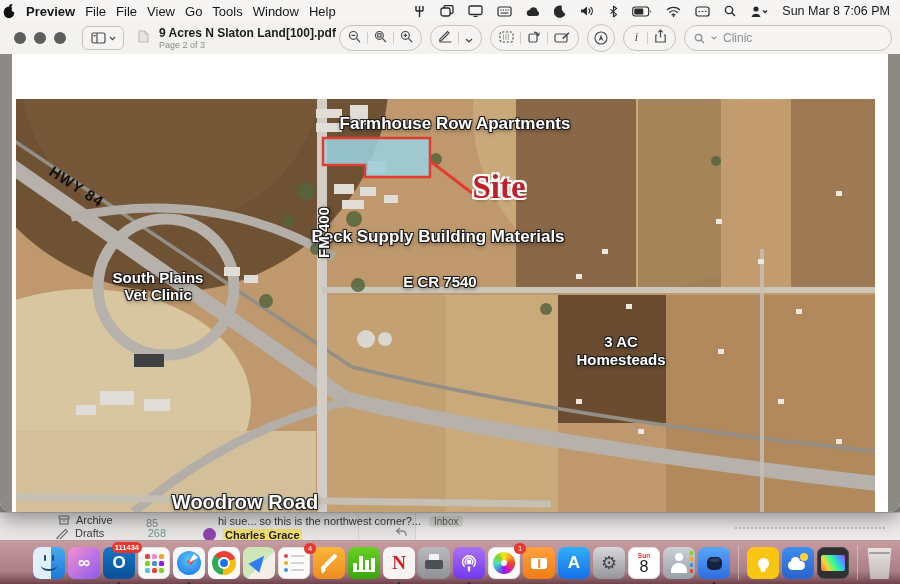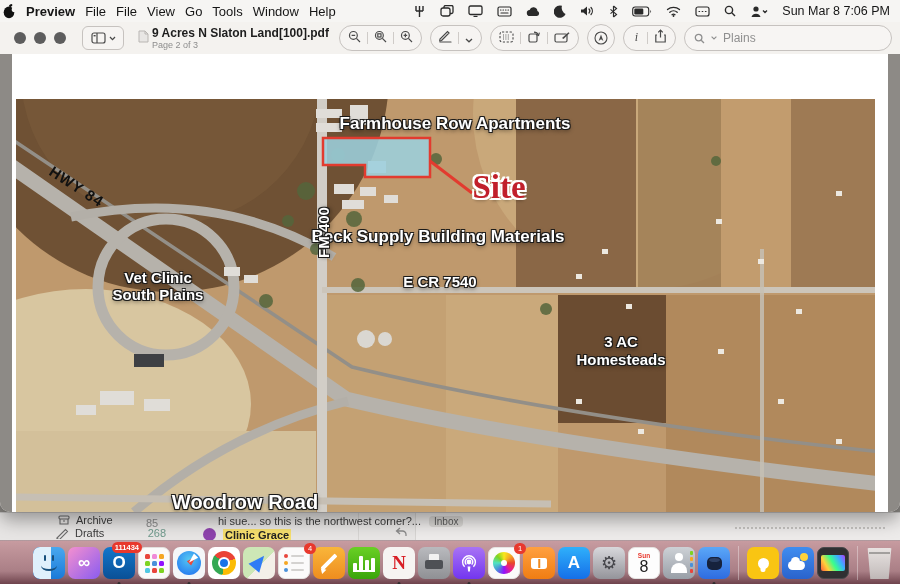--- a/index.html
+++ b/index.html
@@ -19,21 +19,21 @@
 
   
   .window{position:absolute;top:22px;left:0;width:900px;height:490px;background:#f4f2ef;
           border-radius:0 0 10px 10px;overflow:hidden;z-index:30;box-shadow:0 8px 18px rgba(0,0,0,.35);}
   .toolbar{position:absolute;top:0;left:0;right:0;height:32px;background:#f4f2ef;border-bottom:1px solid #d2cecb;
            display:flex;align-items:center;}
   .tl{display:flex;gap:8px;margin-left:14px;}
   .tl span{width:12px;height:12px;border-radius:50%;background:#5d5d5d;display:block;}
   .sidebar-btn{margin-left:16px;width:40px;height:22px;border:1px solid #c6c2bf;border-radius:6px;
                display:flex;align-items:center;justify-content:center;gap:3px;background:#f6f4f2;}
-  .title-wrap{margin-left:14px;display:flex;align-items:flex-start;gap:3px;}
+  .title-wrap{margin-left:14px;display:flex;align-items:flex-start;gap:10px;}
   .doc-ic{margin-top:2px;}
   .wtitle{font-size:12px;font-weight:bold;color:#1d1d1d;line-height:13px;}
   .wpage{font-size:9px;color:#8d8d8d;line-height:10px;}
   .tb-right{margin-left:auto;display:flex;align-items:center;gap:8px;padding-right:8px;}
   .pill{height:24px;border:1px solid #c6c2bf;border-radius:13px;background:#f6f4f2;
         display:flex;align-items:center;padding:0 8px;gap:6px;}
   .pill .sep{width:1px;height:12px;background:#cfcbc8;}
   .circ-btn{width:26px;height:26px;border:1px solid #c6c2bf;border-radius:50%;background:#f6f4f2;
             display:flex;align-items:center;justify-content:center;}
   .search-pill{width:188px;height:24px;border:1px solid #c6c2bf;border-radius:13px;background:#f7f5f3;
@@ -363,21 +363,21 @@
               </svg></span>
         </div>
         <div class="search-pill">
           <svg width="11" height="11" viewBox="0 0 11 11" stroke="#8f8f8f" stroke-width="1.3" fill="none">
               <circle cx="4.6" cy="4.6" r="3.3"></circle>
               <path d="M7.2 7.2 10 10"></path>
             </svg>
           <svg width="6" height="4" viewBox="0 0 6 4" stroke="#8f8f8f" stroke-width="1.1" fill="none">
               <path d="M.6.6 3 3 5.4.6"></path>
             </svg>
-          <span>Plains</span>
+          <span>Clinic</span>
         </div>
       </div>
     </div>
 
     <div class="content">
       <div class="page">
 
         <div class="map">
           <svg width="859" height="413" viewBox="0 0 859 413">
 
@@ -460,22 +460,22 @@
           <div class="mlabel lbl-apartments">Farmhouse Row Apartments</div>
           <div class="lbl-site">Site</div>
           <div class="mlabel lbl-beck">Beck Supply Building Materials</div>
           <div class="mlabel lbl-fm400">FM 400</div>
           <div class="mlabel lbl-ecr">E CR 7540</div>
           <div class="mlabel lbl-home">
             <div>3 AC</div>
             <div>Homesteads</div>
           </div>
           <div class="mlabel lbl-vet">
+            <div>South Plains</div>
             <div>Vet Clinic</div>
-            <div>South Plains</div>
           </div>
           <div class="lbl-hwy">HWY 84</div>
           <div class="mlabel lbl-woodrow">Woodrow Road</div>
         </div>
       </div>
     </div>
   </div>
 
   <div class="mailstrip">
     <div class="mail-right-pane"></div>
@@ -498,21 +498,21 @@
       <span>Drafts</span>
     </div>
     <span class="abs msb-count" style="left:136px;top:14px;width:30px;text-align:right;">268</span>
 
     <div class="abs" style="left:218px;top:2px;display:flex;align-items:center;gap:8px;">
       <span style="color:#3a3a3a;">hi sue... so this is the northwest corner?...</span>
       <span class="inbox-badge">Inbox</span>
     </div>
     <div class="abs" style="left:203px;top:15px;display:flex;align-items:center;gap:7px;">
       <span class="avatar"></span>
-      <span class="sender-hl">Clinic Grace</span>
+      <span class="sender-hl">Charles Grace</span>
     </div>
     <span class="abs" style="left:395px;top:14px;">
       <svg width="12" height="10" viewBox="0 0 12 10" stroke="#8a8a8a" stroke-width="1.3" fill="none">
           <path d="M5 1 1.5 4 5 7M1.5 4h6a3.5 3.5 0 0 1 3.5 3.5V9"></path>
         </svg>
     </span>
   </div>
 
   <div class="dock">
     <div class="dock-inner">

